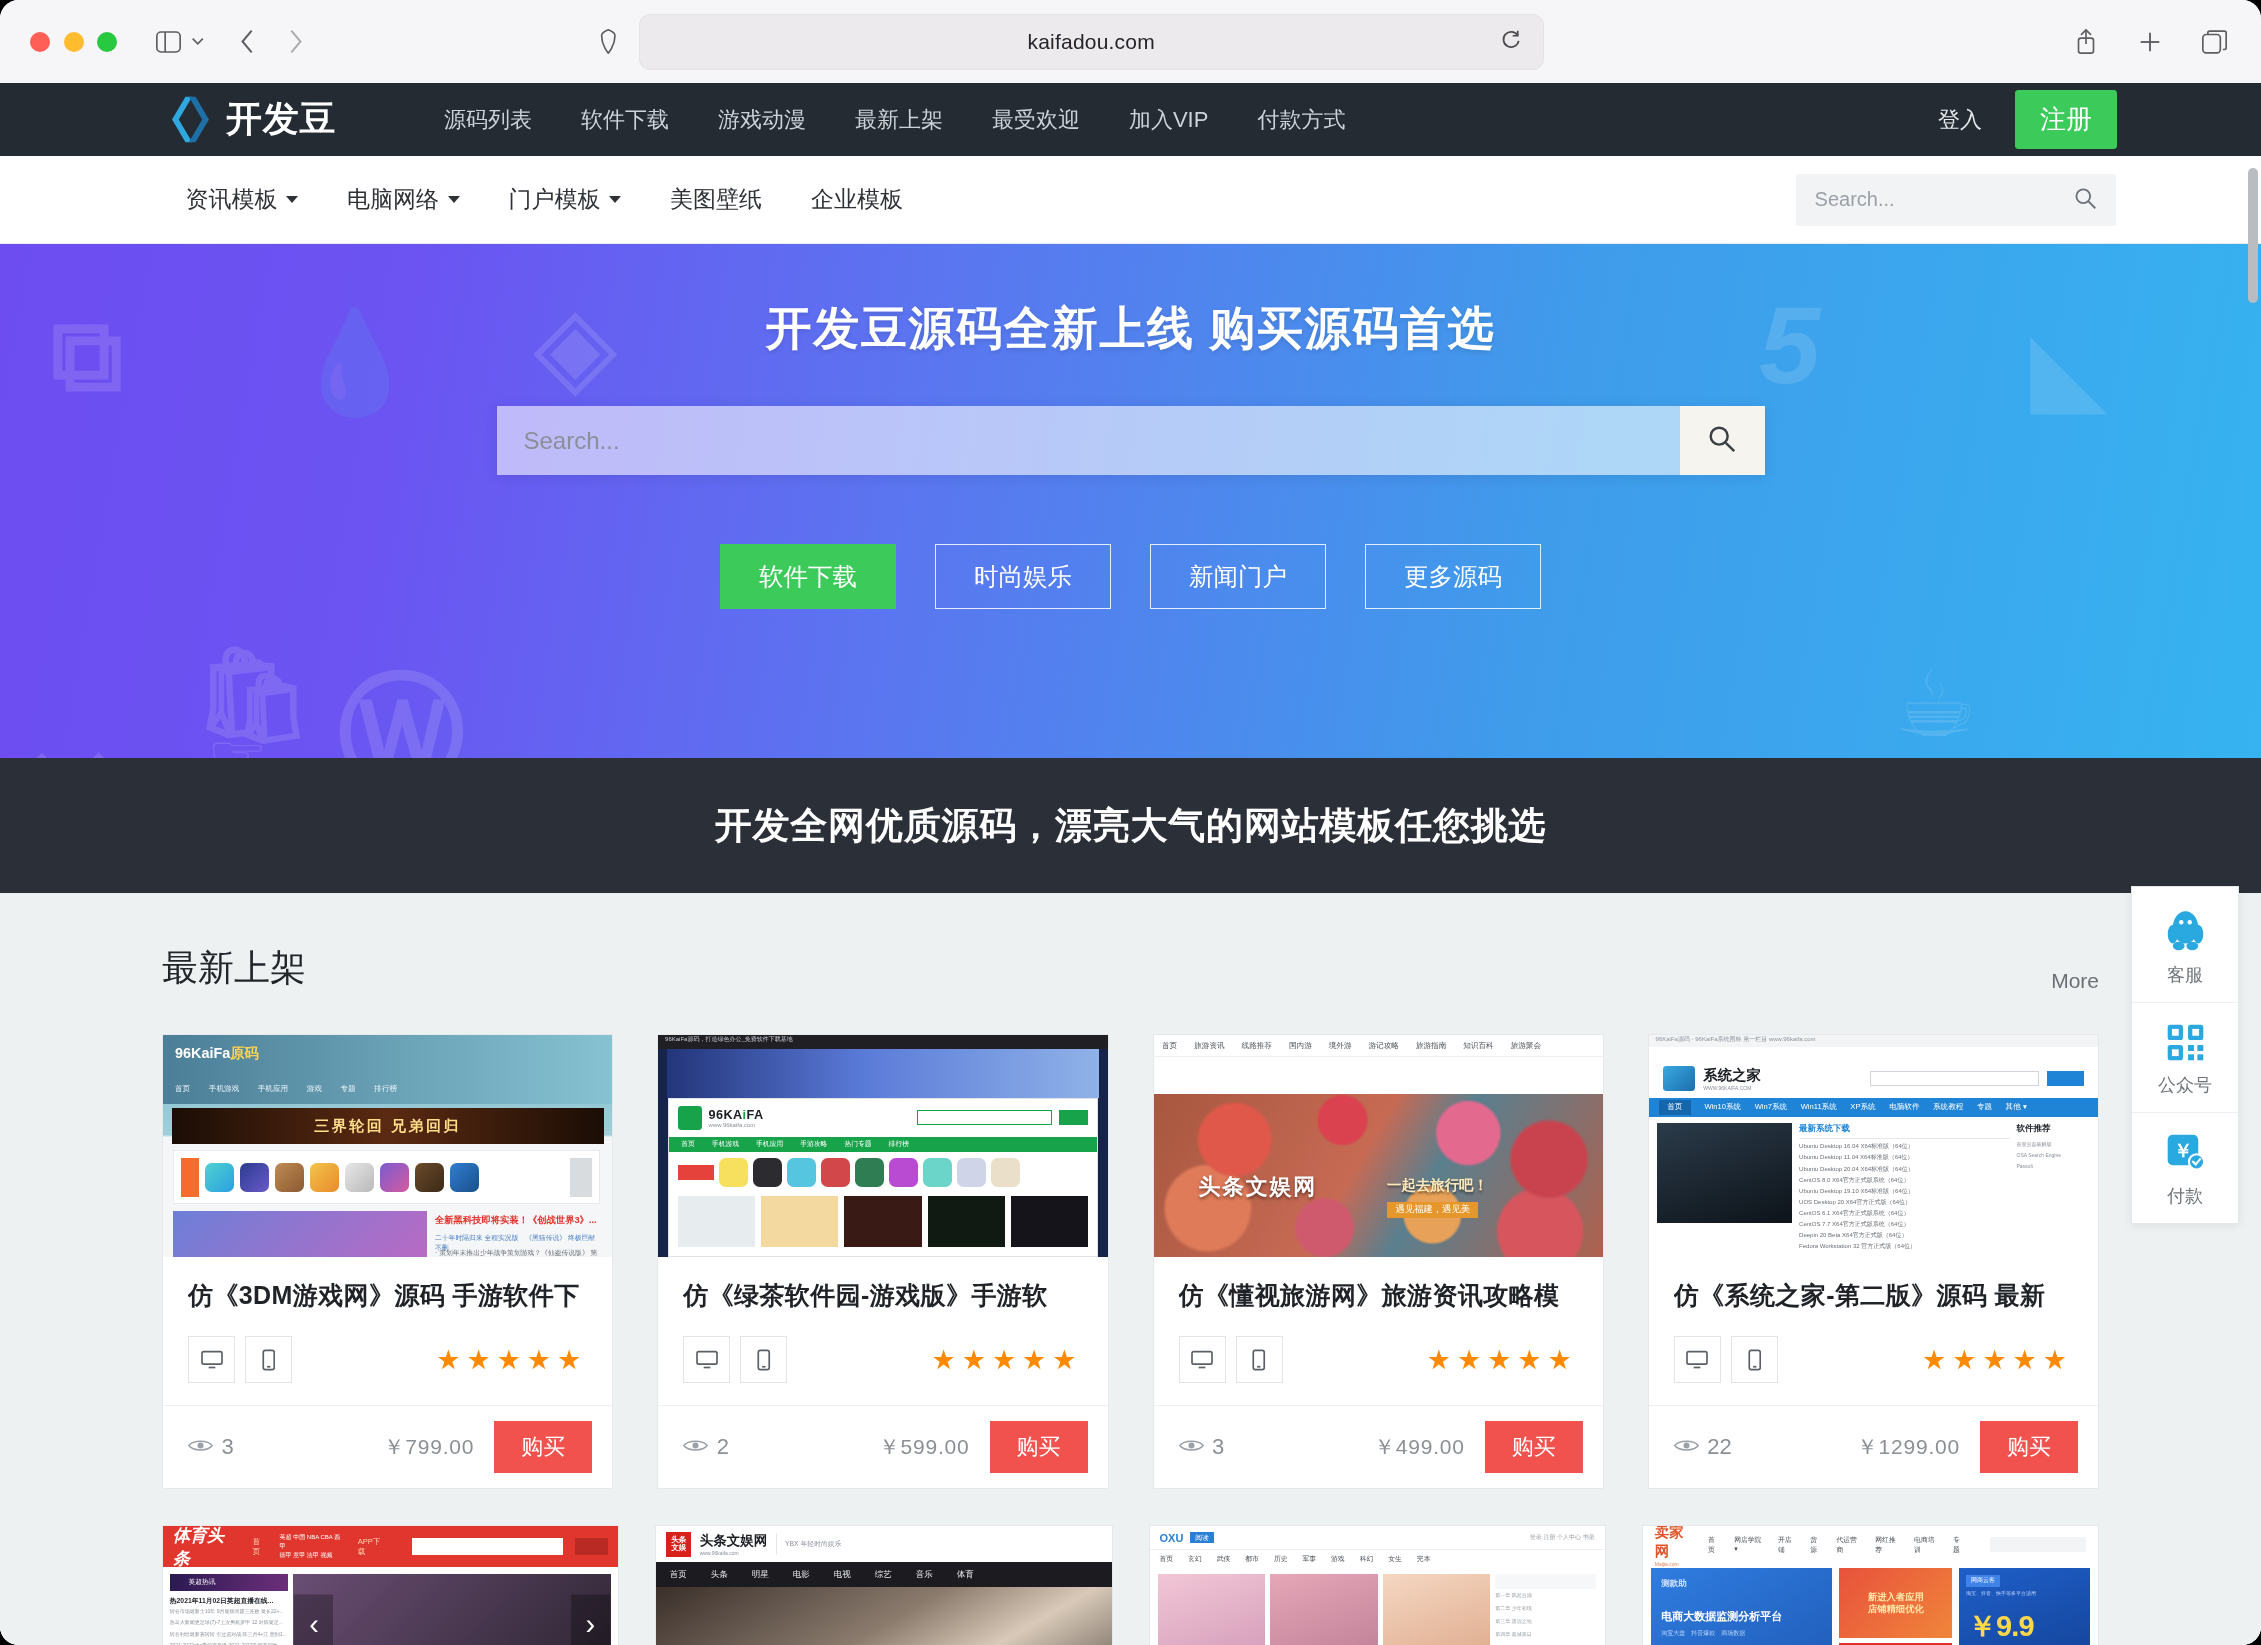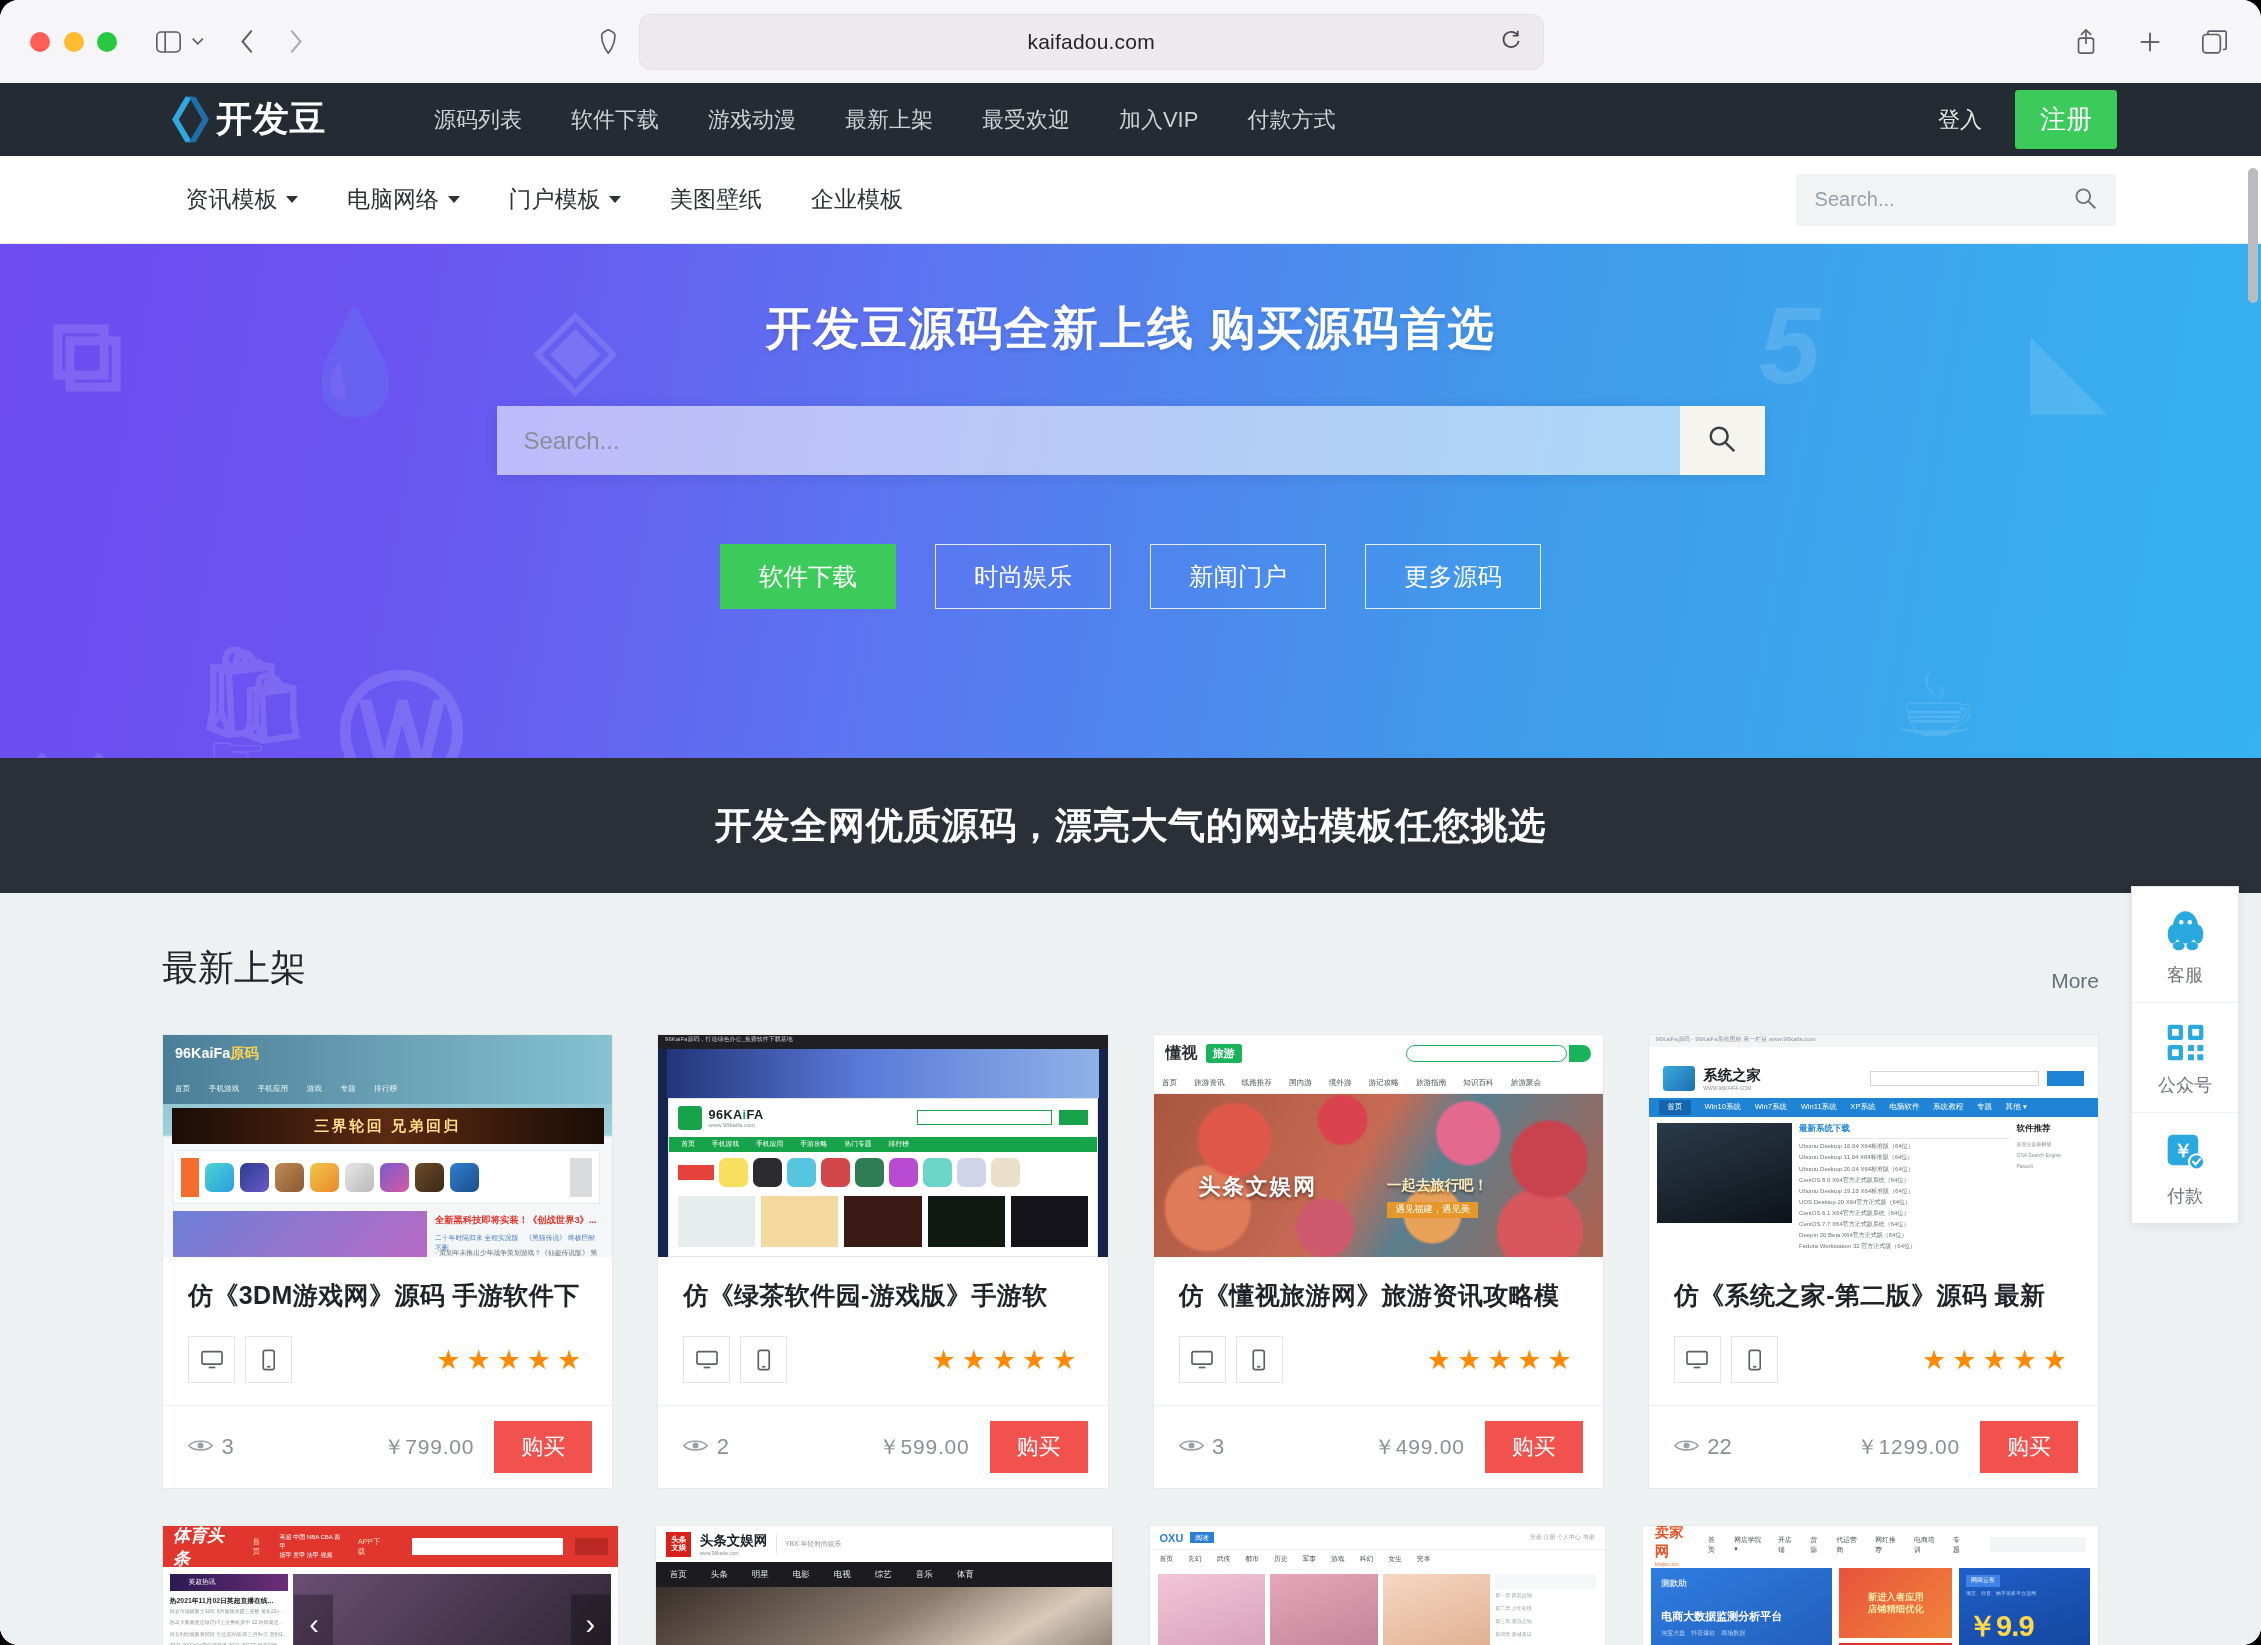--- a/index.html
+++ b/index.html
@@ -54,21 +54,21 @@
   #page {
     position: absolute; top: 83px; left: 0; right: 0; bottom: 0;
     background: #ffffff; overflow: hidden;
   }
 
   
   #topnav {
     height: 73px; background: #242b33;
     display: flex; align-items: center; position: relative;
   }
-  #logo { display: flex; align-items: flex-start; margin-left: 167px; gap: 2px; }
+  #logo { display: flex; align-items: flex-start; margin-left: 167px; gap: 12px; }
   #logo-mark { width: 47px; height: 49px; }
   #logo-text {
     font-size: 36px; font-weight: 700; color: #fff; letter-spacing: 0.8px;
     font-family: "Liberation Sans", "DejaVu Sans", sans-serif;
   }
   #topnav-links { display: flex; align-items: center; margin-left: 83px; }
   #topnav-links a {
     color: #cdd2d8; font-size: 22px; text-decoration: none; padding: 0 24.5px;
     white-space: nowrap;
   }
@@ -555,27 +555,20 @@
             <div class="price-buy">
               <span class="price">￥599.00</span>
               <button class="buy">购买</button>
             </div>
           </div>
         </div>
 
         <div class="card">
           <div class="thumb">
             <div class="mini" style="background:#fff;">
-              <div style="height:37px;display:flex;align-items:center;padding:0 12px;gap:8.5px;">
-                <span style="font-size:16px;font-weight:700;color:#2b2f35;">懂视</span>
-                <span style="background:#19b35a;color:#fff;font-size:11px;font-weight:700;padding:1.7px 6.8px;border-radius:2.5px;">旅游</span>
-                <div style="flex:1"></div>
-                <div style="width:161px;height:17px;border:0.8px solid #19b35a;border-radius:8.5px;"></div>
-                <div style="width:22px;height:17px;background:#19b35a;border-radius:0 8.5px 8.5px 0;margin-left:-6.8px;"></div>
-              </div>
               <div style="height:22px;display:flex;align-items:center;gap:17px;padding:0 8.5px;font-size:7.6px;color:#4b5056;border-bottom:0.8px solid #eceef0;">
                 <span>首页</span>
                   <span>旅游资讯</span>
                   <span>线路推荐</span>
                   <span>国内游</span>
                   <span>境外游</span>
                   <span>游记攻略</span>
                   <span>旅游指南</span>
                   <span>知识百科</span>
                   <span>旅游聚会</span>

